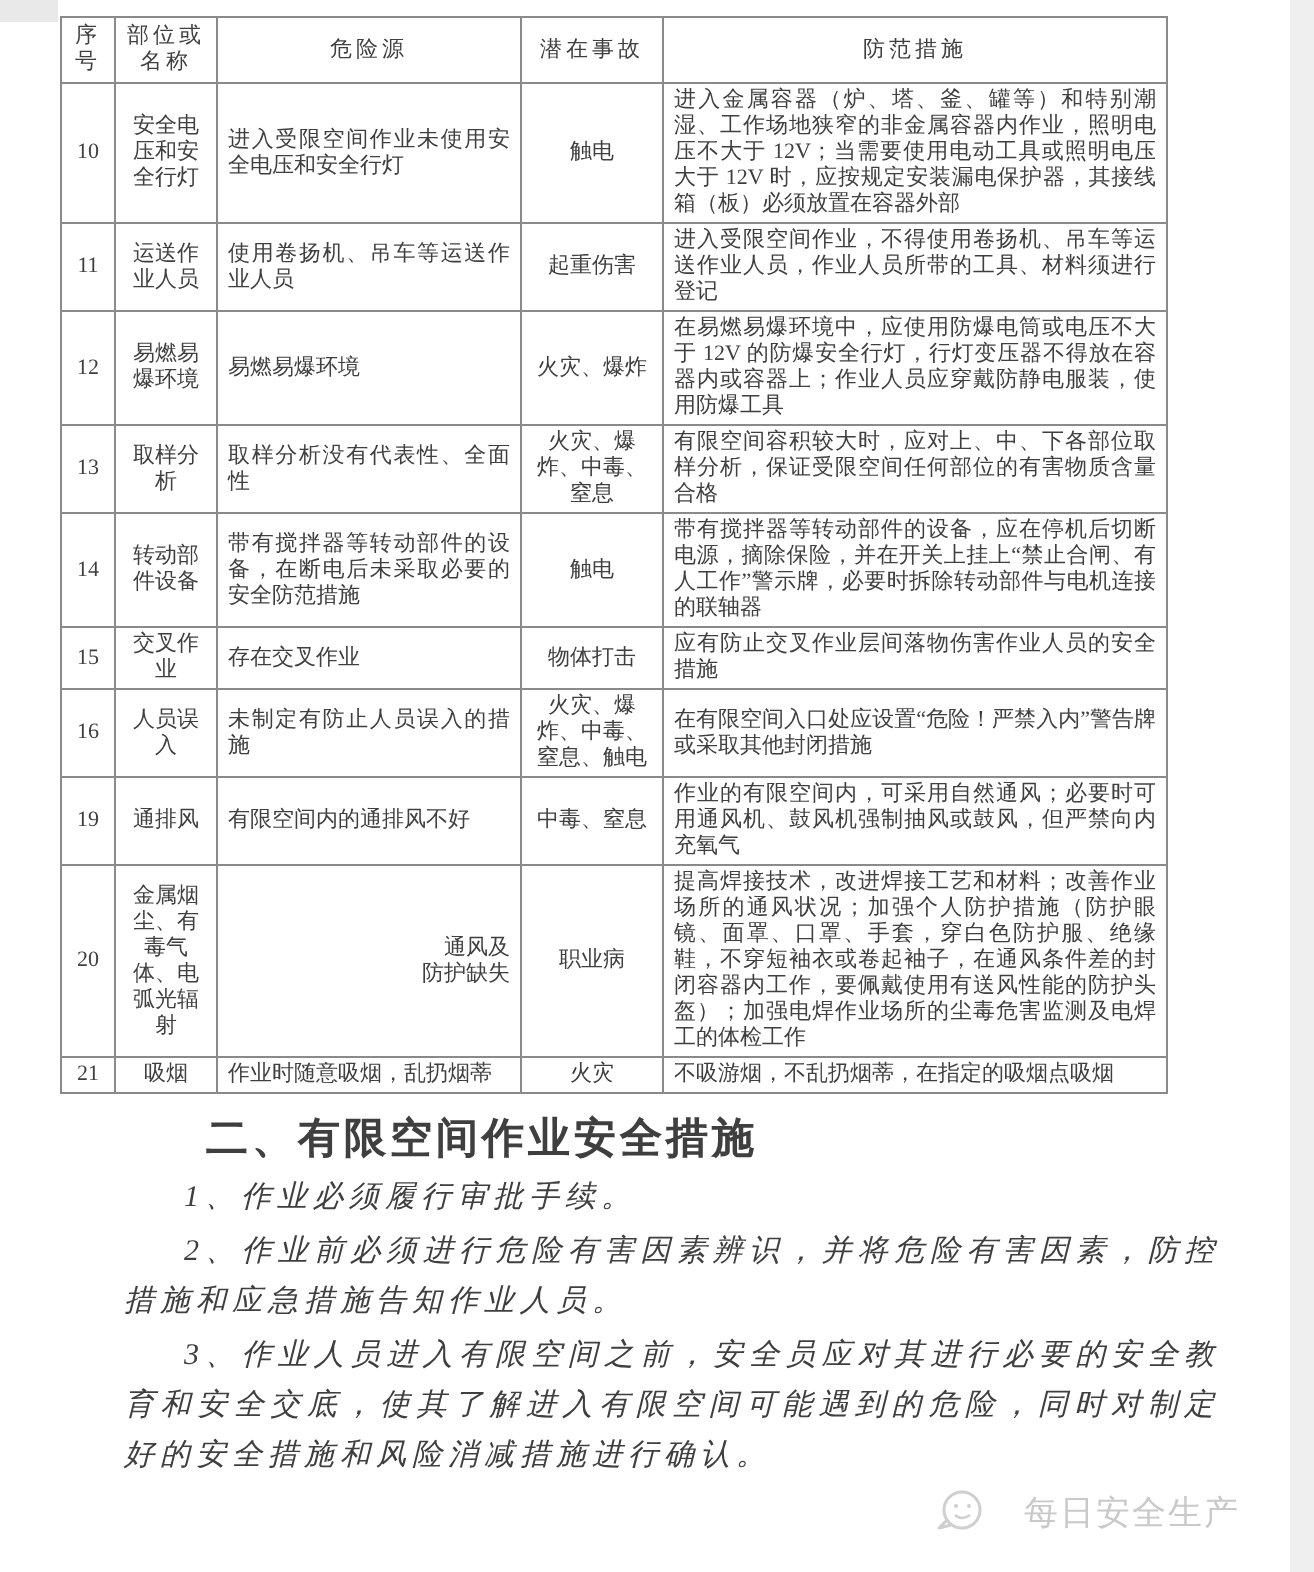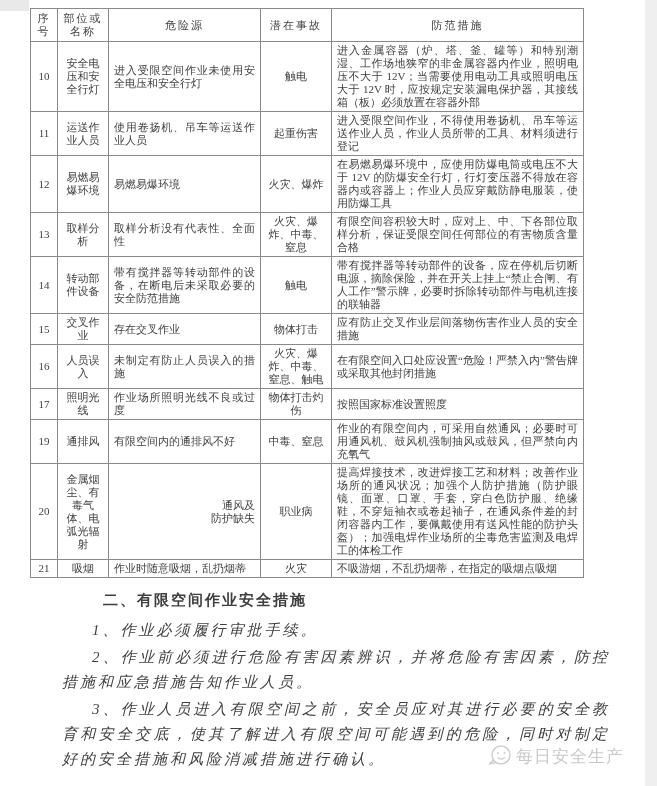--- a/index.html
+++ b/index.html
@@ -41,30 +41,30 @@
   .col-acc   { width: 71px; }
   .col-meas  { width: 252px; }
   td.cell-no   { text-align: center; }
   td.cell-part { text-align: center; padding: 2px 6px; }
   td.cell-haz  { text-align: justify; padding: 2px 5px; }
   td.cell-haz.center { text-align: right; white-space: pre-line; }
   td.cell-acc  { text-align: center; }
   td.cell-meas { text-align: justify; padding: 2px 5px; }
   .section { margin-left: 32px; width: 548px; margin-top: 10px; }
   .section-heading {
-    font-size: 15px; font-weight: bold; letter-spacing: 2px;
+    font-size: 21px; font-weight: bold; letter-spacing: 2px;
     margin-left: 41px; margin-bottom: 6px; line-height: 24px;
   }
   .section-item {
     font-size: 15px; letter-spacing: 3px; line-height: 25px;
     text-indent: 2em; text-align: justify; margin-bottom: 2px; font-style: italic;
   }
   .watermark {
-    position: absolute; left: 486px; top: 742px;
-    display: flex; align-items: center; gap: 2px;
+    position: absolute; left: 466px; top: 742px;
+    display: flex; align-items: center; gap: 18px;
     color: #c9c9c9; pointer-events: none;
   }
   .watermark-label { font-size: 17px; letter-spacing: 1px; }
   .watermark svg { display: block; }
 </style>
 </head>
 <body>
 
 <div class="scan-corner"></div>
 <div class="scan-right-strip"></div>
@@ -131,27 +131,20 @@
       <td class="cell-meas">应有防止交叉作业层间落物伤害作业人员的安全措施</td>
     </tr>
         <tr>
       <td class="cell-no">16</td>
       <td class="cell-part">人员误入</td>
       <td class="cell-haz">未制定有防止人员误入的措施</td>
       <td class="cell-acc">火灾、爆炸、中毒、窒息、触电</td>
       <td class="cell-meas">在有限空间入口处应设置“危险！严禁入内”警告牌或采取其他封闭措施</td>
     </tr>
         <tr>
-      <td class="cell-no">17</td>
-      <td class="cell-part">照明光线</td>
-      <td class="cell-haz">作业场所照明光线不良或过度</td>
-      <td class="cell-acc">物体打击灼伤</td>
-      <td class="cell-meas">按照国家标准设置照度</td>
-    </tr>
-        <tr>
       <td class="cell-no">19</td>
       <td class="cell-part">通排风</td>
       <td class="cell-haz">有限空间内的通排风不好</td>
       <td class="cell-acc">中毒、窒息</td>
       <td class="cell-meas">作业的有限空间内，可采用自然通风；必要时可用通风机、鼓风机强制抽风或鼓风，但严禁向内充氧气</td>
     </tr>
         <tr>
       <td class="cell-no">20</td>
       <td class="cell-part">金属烟尘、有毒气体、电弧光辐射</td>
       <td class="cell-haz center">通风及

